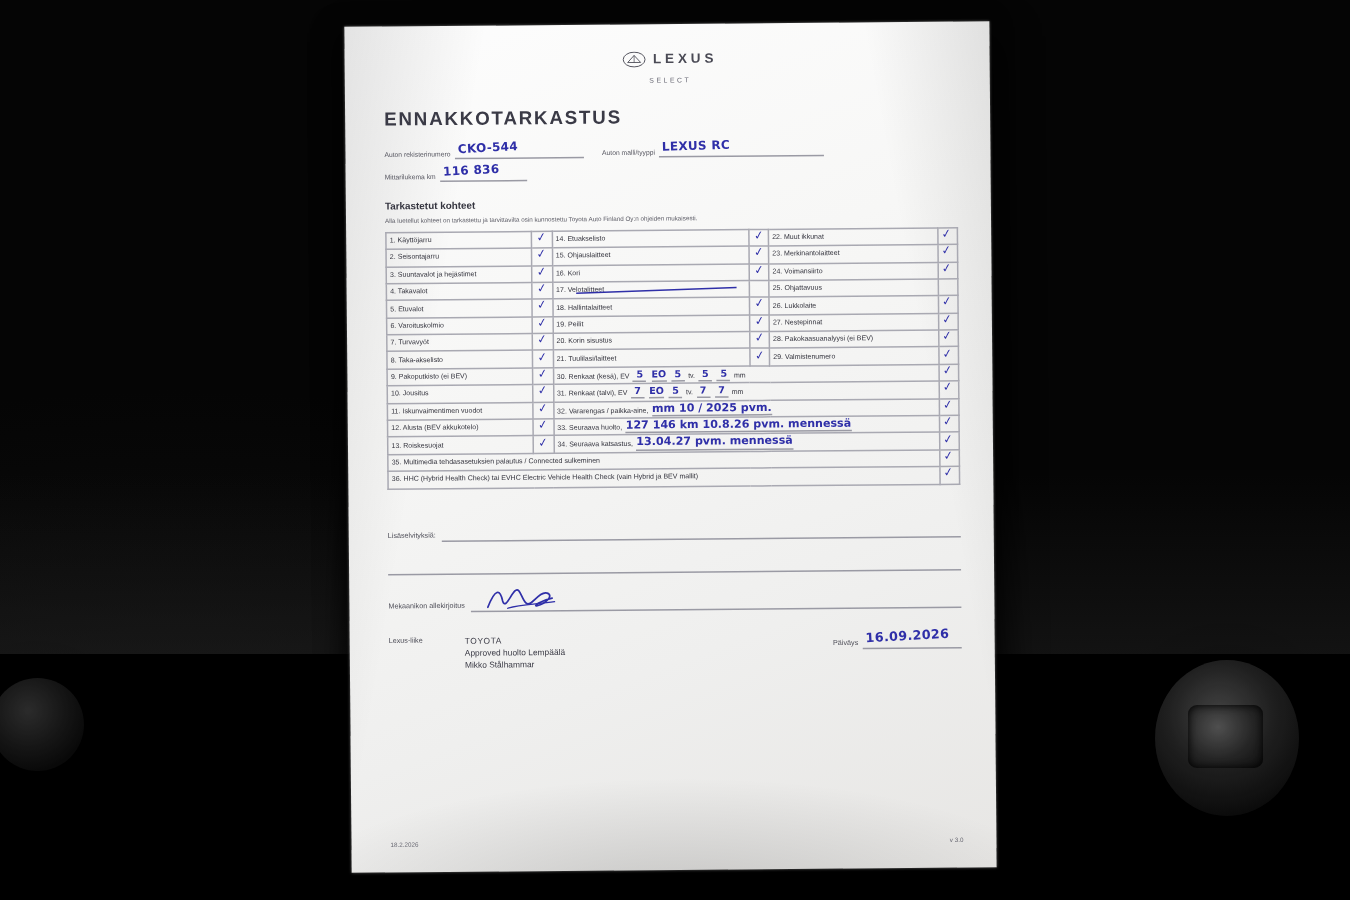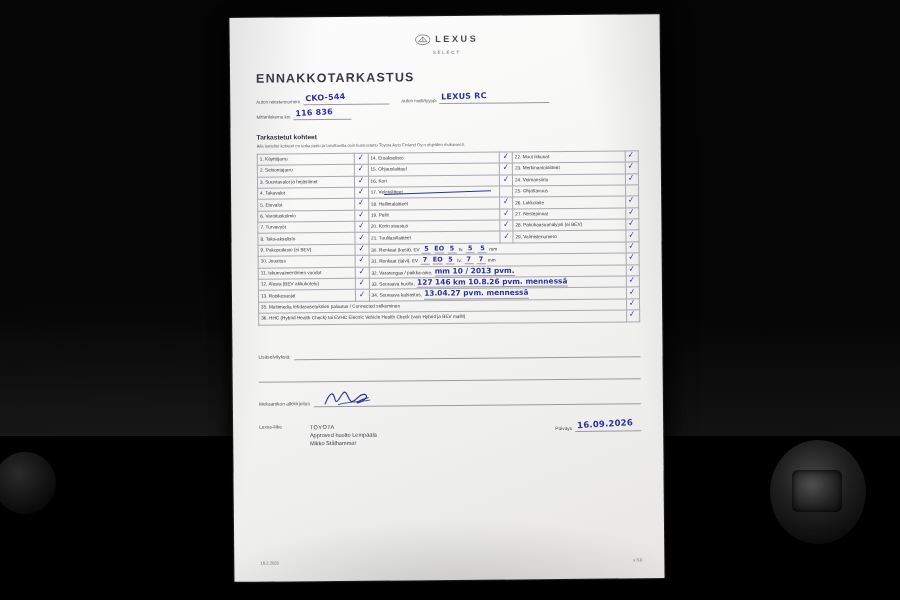--- a/index.html
+++ b/index.html
@@ -422,21 +422,21 @@
               <span>mm</span>
             </td>
             <td class="chk"><span class="tick">✓</span></td>
           </tr>
           <tr>
             <td class="item"><span>11.</span> <span>Iskunvaimentimen vuodot</span></td>
             <td class="chk"><span class="tick">✓</span></td>
             <td class="item wideitem" colspan="3">
               <span>32.</span>
               <span>Vararengas / paikka-aine,</span>
-              <span class="fill-inline wider ifill">mm  10 / 2013  pvm.</span>
+              <span class="fill-inline wider ifill">mm  10 / 2025  pvm.</span>
             </td>
             <td class="chk"><span class="tick">✓</span></td>
           </tr>
           <tr>
             <td class="item"><span>12.</span> <span>Alusta (BEV akkukotelo)</span></td>
             <td class="chk"><span class="tick">✓</span></td>
             <td class="item wideitem" colspan="3">
               <span>33.</span>
               <span>Seuraava huolto,</span>
               <span class="fill-inline wider ifill">127 146 km  10.8.26  pvm. mennessä</span>

